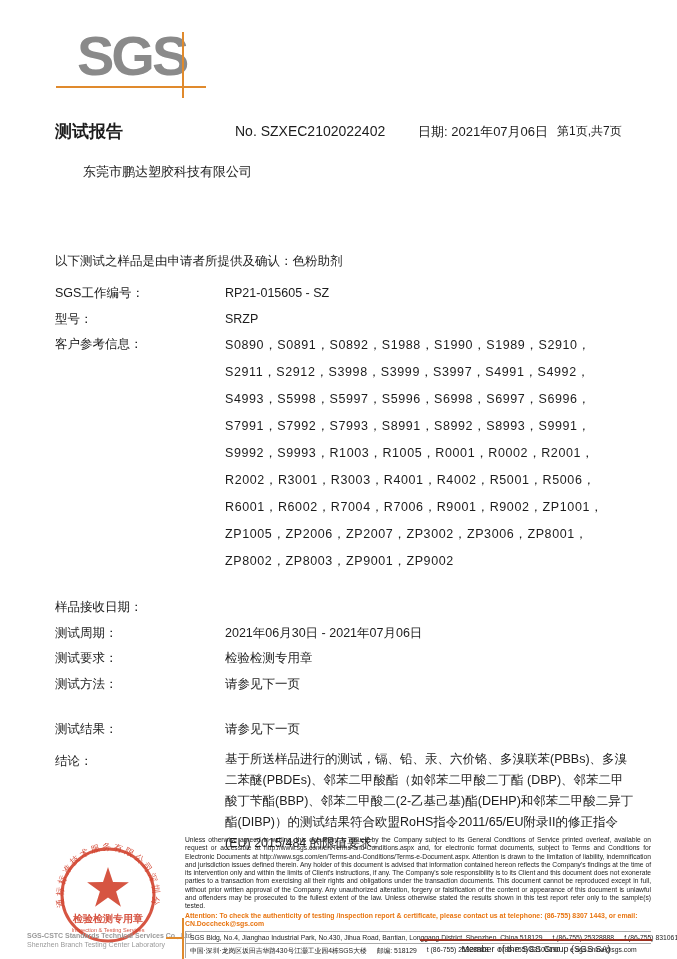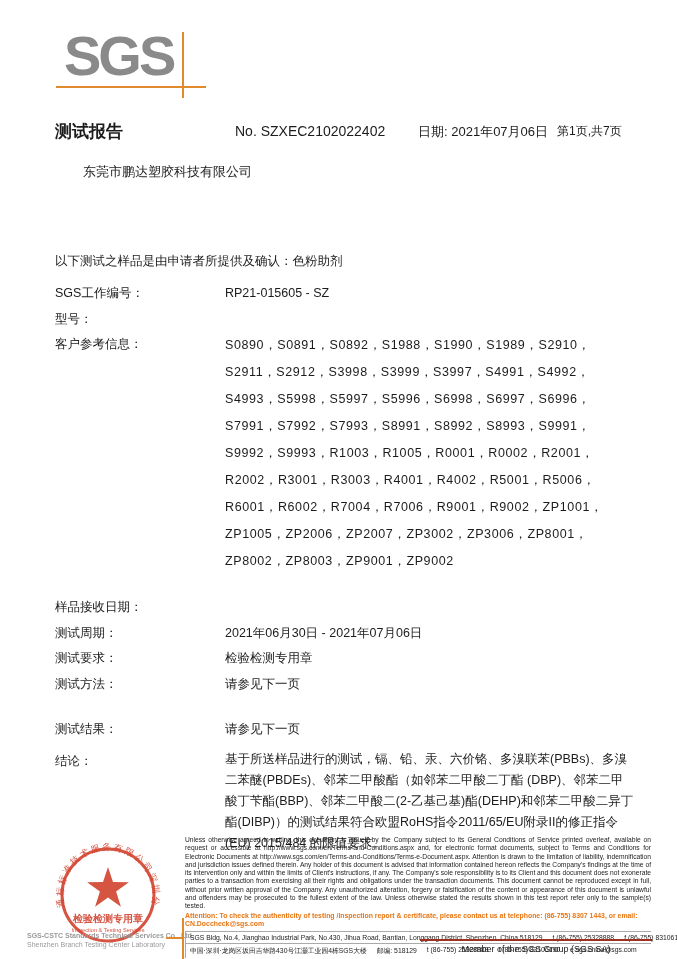--- a/index.html
+++ b/index.html
@@ -1,20 +1,20 @@
 <!DOCTYPE html>
 <html><head>
 <meta charset="utf-8">
 <style>
   html,body{margin:0;padding:0;background:#ffffff;}
   body{font-family:"Liberation Sans","DejaVu Sans",sans-serif;color:#1c1c1c;}
   .page{position:relative;width:677px;height:959px;background:#fff;overflow:hidden;margin:0 auto;}
 
   
-  .logo{position:absolute;left:64px;top:26px;font-size:56px;font-weight:bold;
+  .logo{position:absolute;left:77px;top:26px;font-size:56px;font-weight:bold;
         color:#8a8a8a;letter-spacing:-3px;line-height:60px;}
   .mark{position:absolute;background:#e08a2d;}
   .mark-top-h{left:56px;top:86px;width:150px;height:2px;}
   .mark-top-v{left:182px;top:32px;width:2px;height:66px;}
   .mark-bot-v{left:182px;top:918px;width:2px;height:41px;}
   .mark-bot-h{left:166px;top:937px;width:17px;height:2px;}
 
   
   .hdr-title{position:absolute;left:55px;top:120px;font-size:17px;font-weight:bold;}
   .hdr-no{position:absolute;left:235px;top:123px;font-size:14px;}
@@ -70,20 +70,21 @@
   <div class="main">
     <div class="intro">以下测试之样品是由申请者所提供及确认：色粉助剂</div>
 
     <div class="row">
       <div class="lbl">SGS工作编号：</div>
       <div class="val">RP21-015605 - SZ</div>
     </div>
 
     <div class="row">
       <div class="lbl">型号：</div>
+      <div class="val">SRZP</div>
     </div>
 
     <div class="row">
       <div class="lbl">客户参考信息：</div>
       <div class="val">
         <div class="ref-line">S0890，S0891，S0892，S1988，S1990，S1989，S2910，</div>
         <div class="ref-line">S2911，S2912，S3998，S3999，S3997，S4991，S4992，</div>
         <div class="ref-line">S4993，S5998，S5997，S5996，S6998，S6997，S6996，</div>
         <div class="ref-line">S7991，S7992，S7993，S8991，S8992，S8993，S9991，</div>
         <div class="ref-line">S9992，S9993，R1003，R1005，R0001，R0002，R2001，</div>

